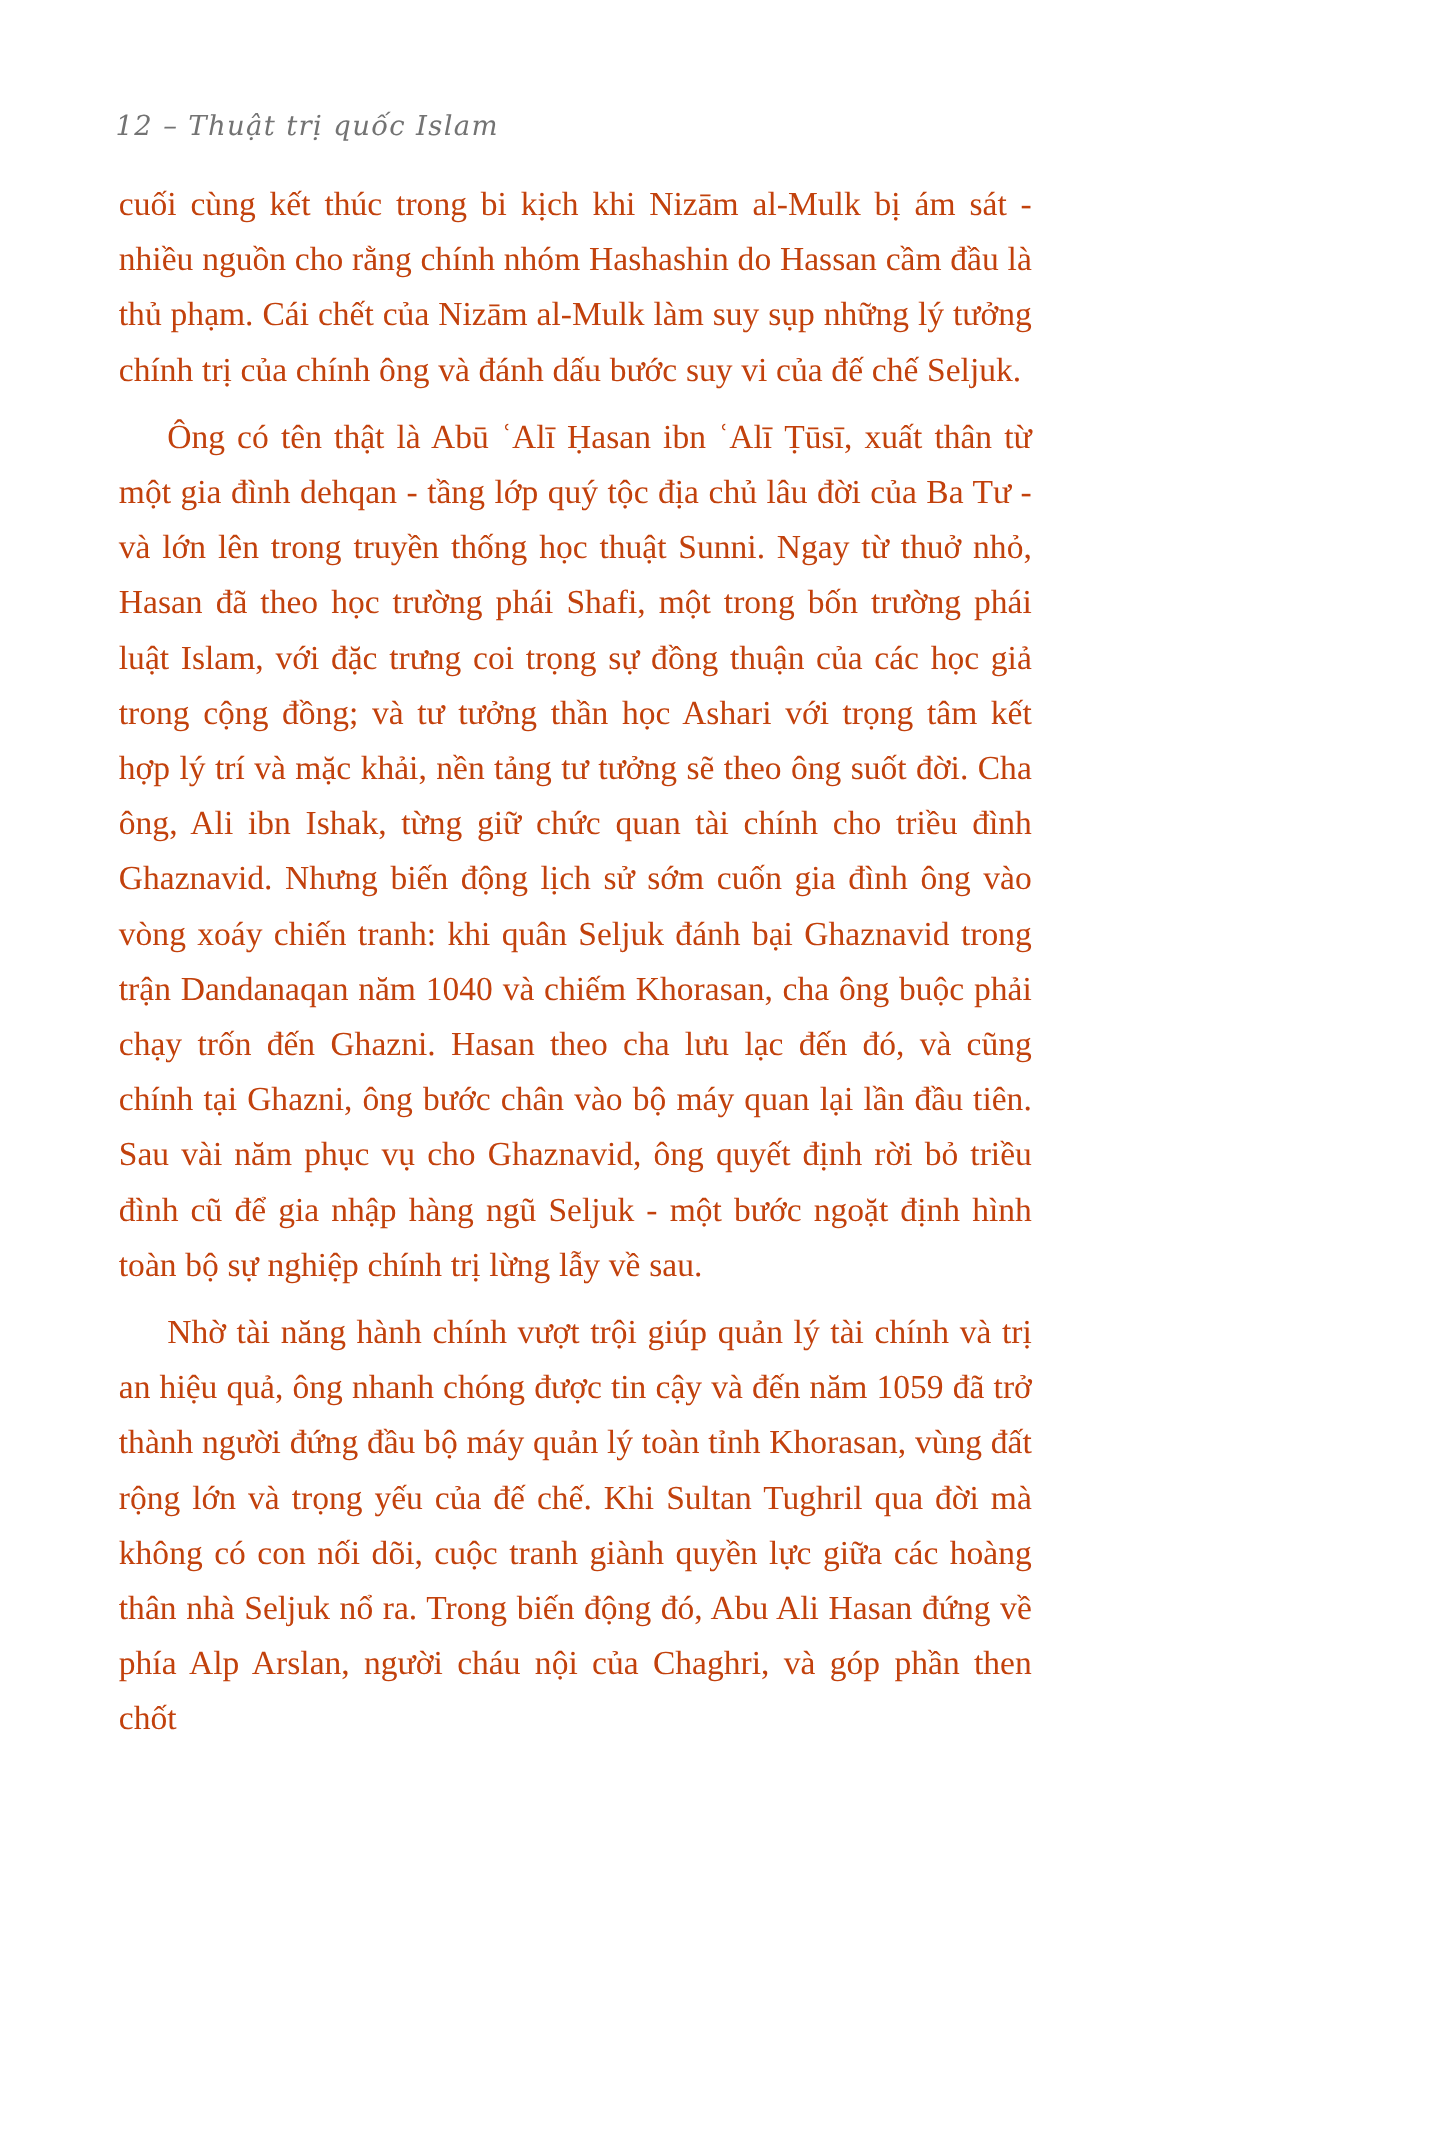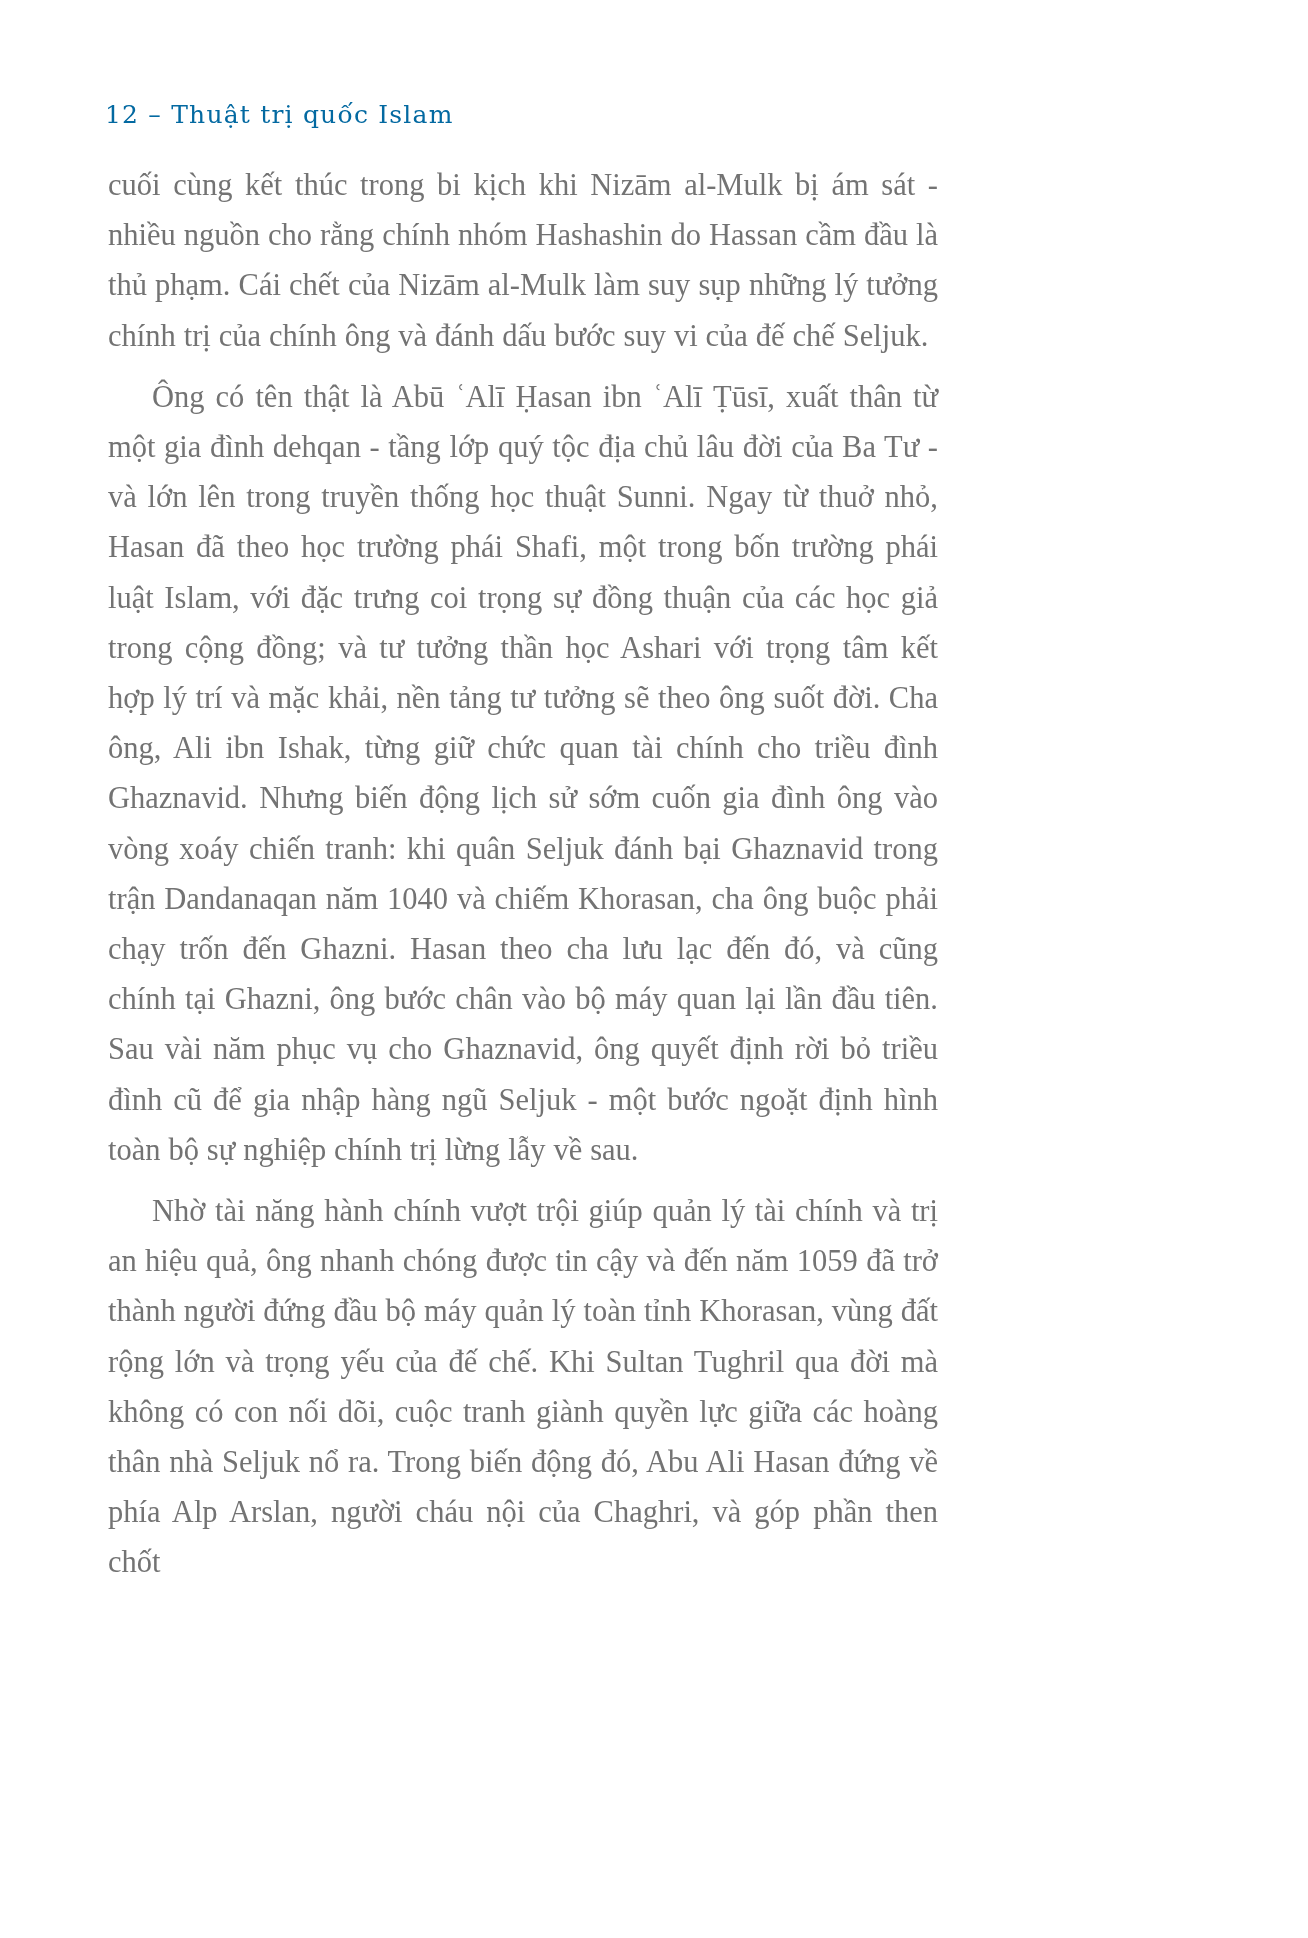--- a/index.html
+++ b/index.html
@@ -14,37 +14,38 @@
     height: 1938px;
     background: #ffffff;
     overflow: hidden;
     box-sizing: border-box;
   }
   .running-header {
     position: absolute;
     left: 105px;
     top: 100px;
     font-family: "DejaVu Serif", "Liberation Serif", serif;
+    font-style: italic;
     font-weight: 400;
     font-size: 25px;
     letter-spacing: 1.2px;
-    color: #0369a1;
+    color: #737373;
     white-space: nowrap;
   }
   .body-col {
     position: absolute;
     left: 108px;
     top: 160px;
     width: 830px;
   }
   .para {
     font-family: "Liberation Serif", "DejaVu Serif", serif;
     font-size: 30.5px;
     line-height: 50.2px;
-    color: #737373;
+    color: #c2410c;
     text-align: justify;
     text-justify: inter-word;
     margin: 0;
     word-spacing: 0.3px;
     -webkit-font-smoothing: antialiased;
   }
   .para + .para {
     margin-top: 11px;
   }
   .para.indent {

